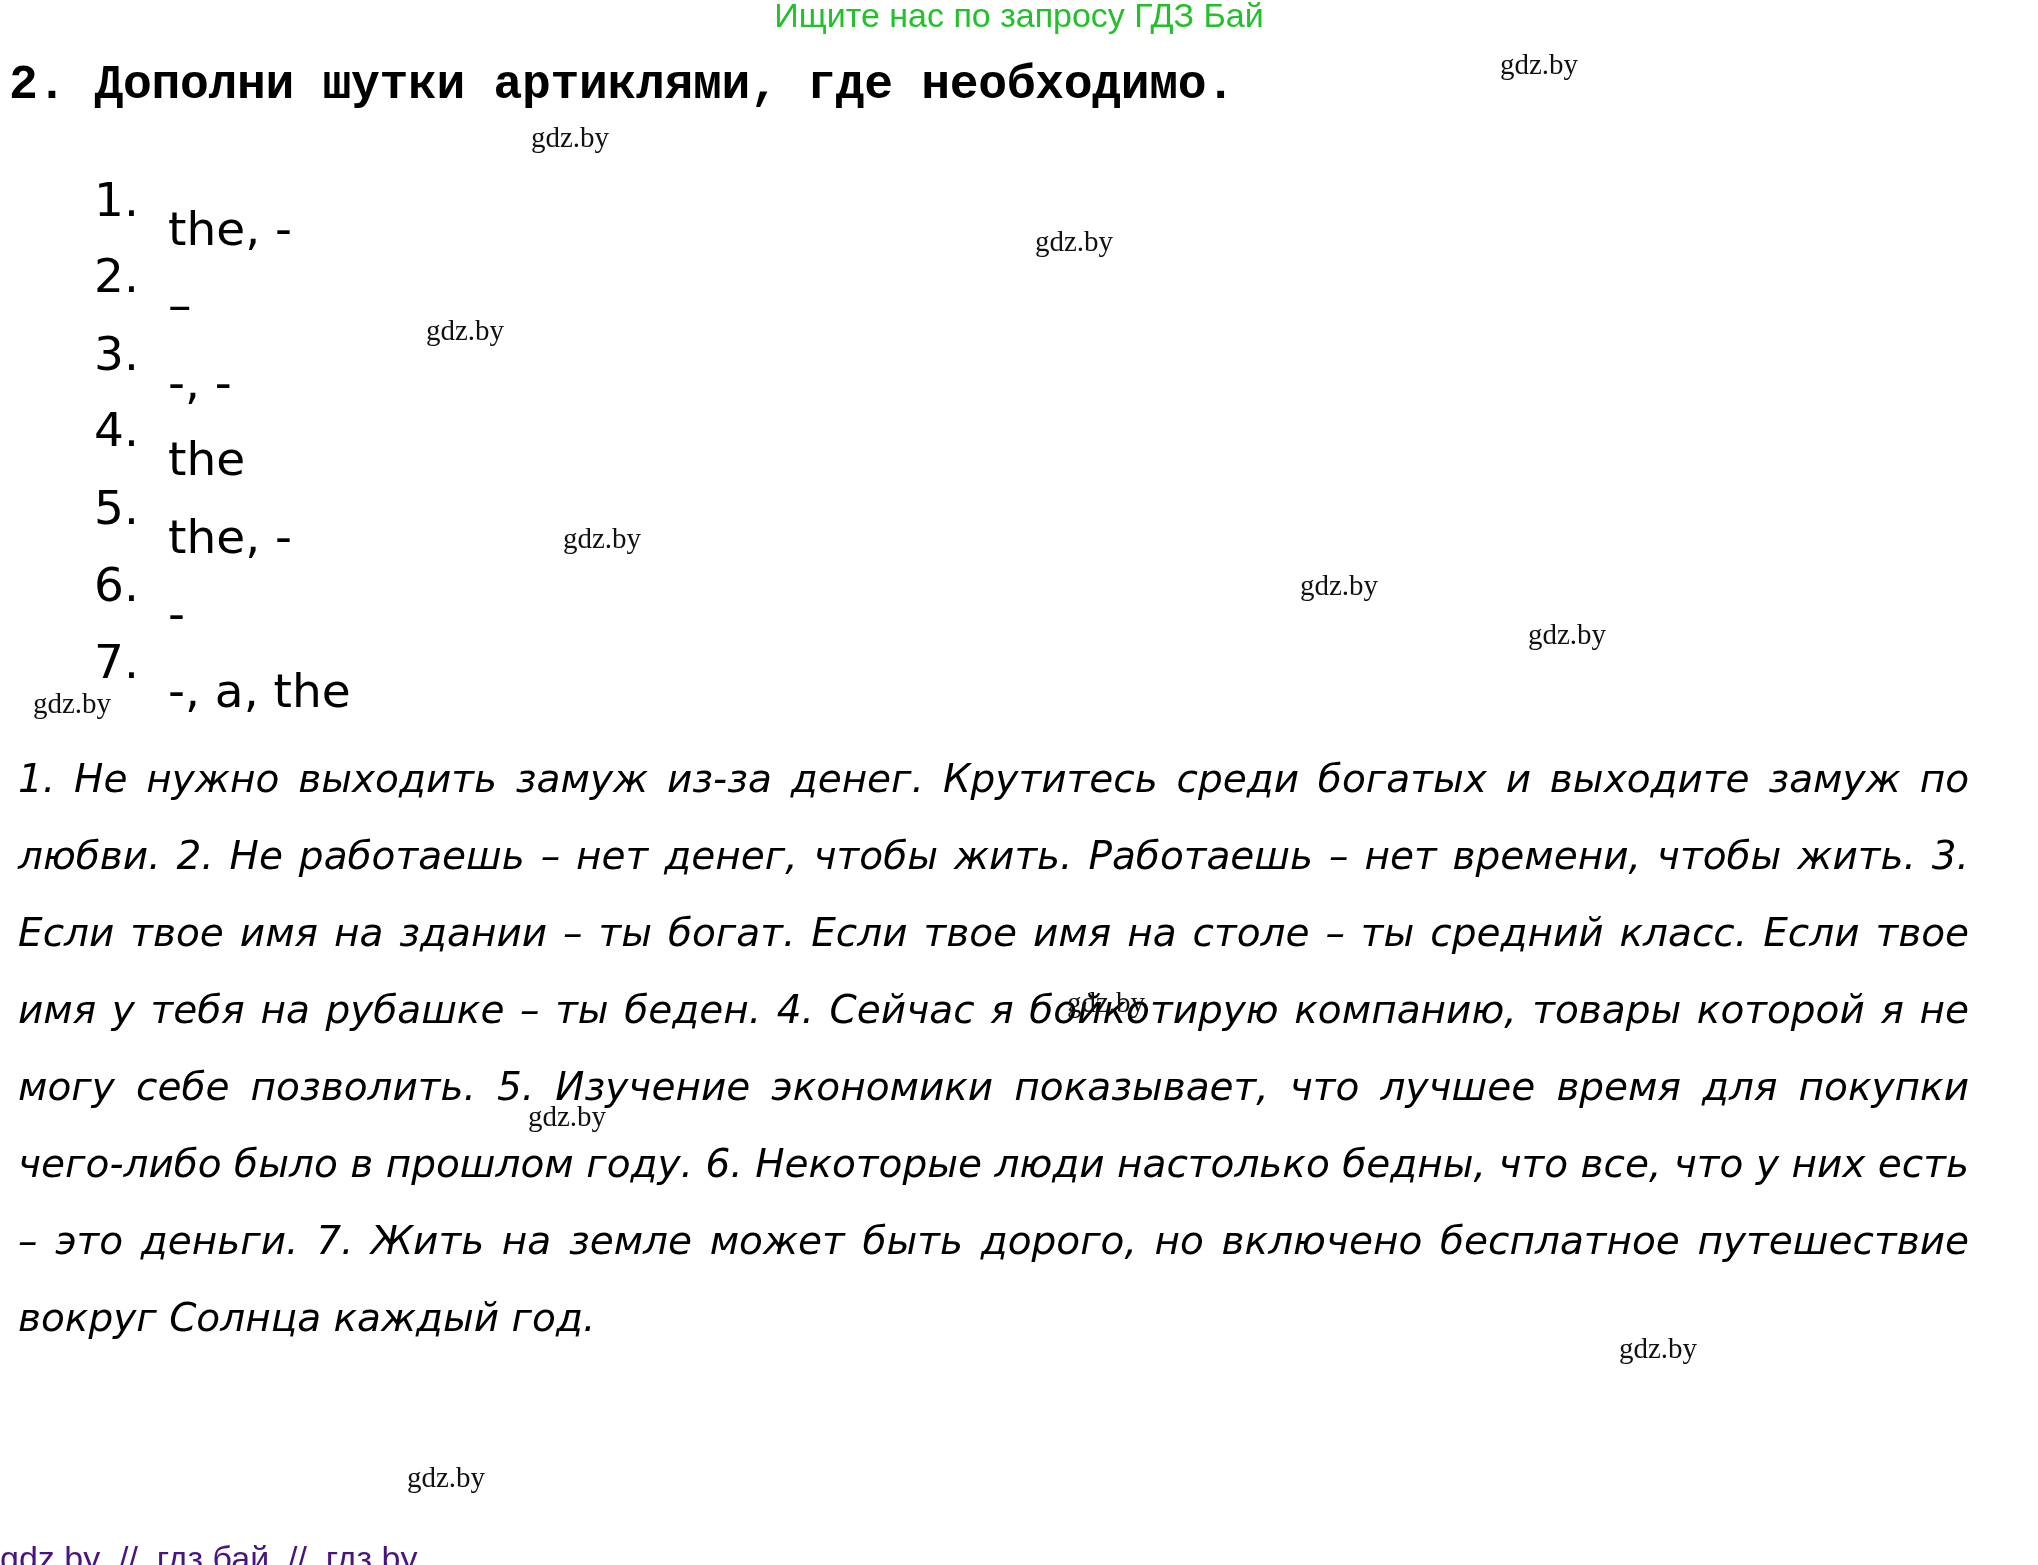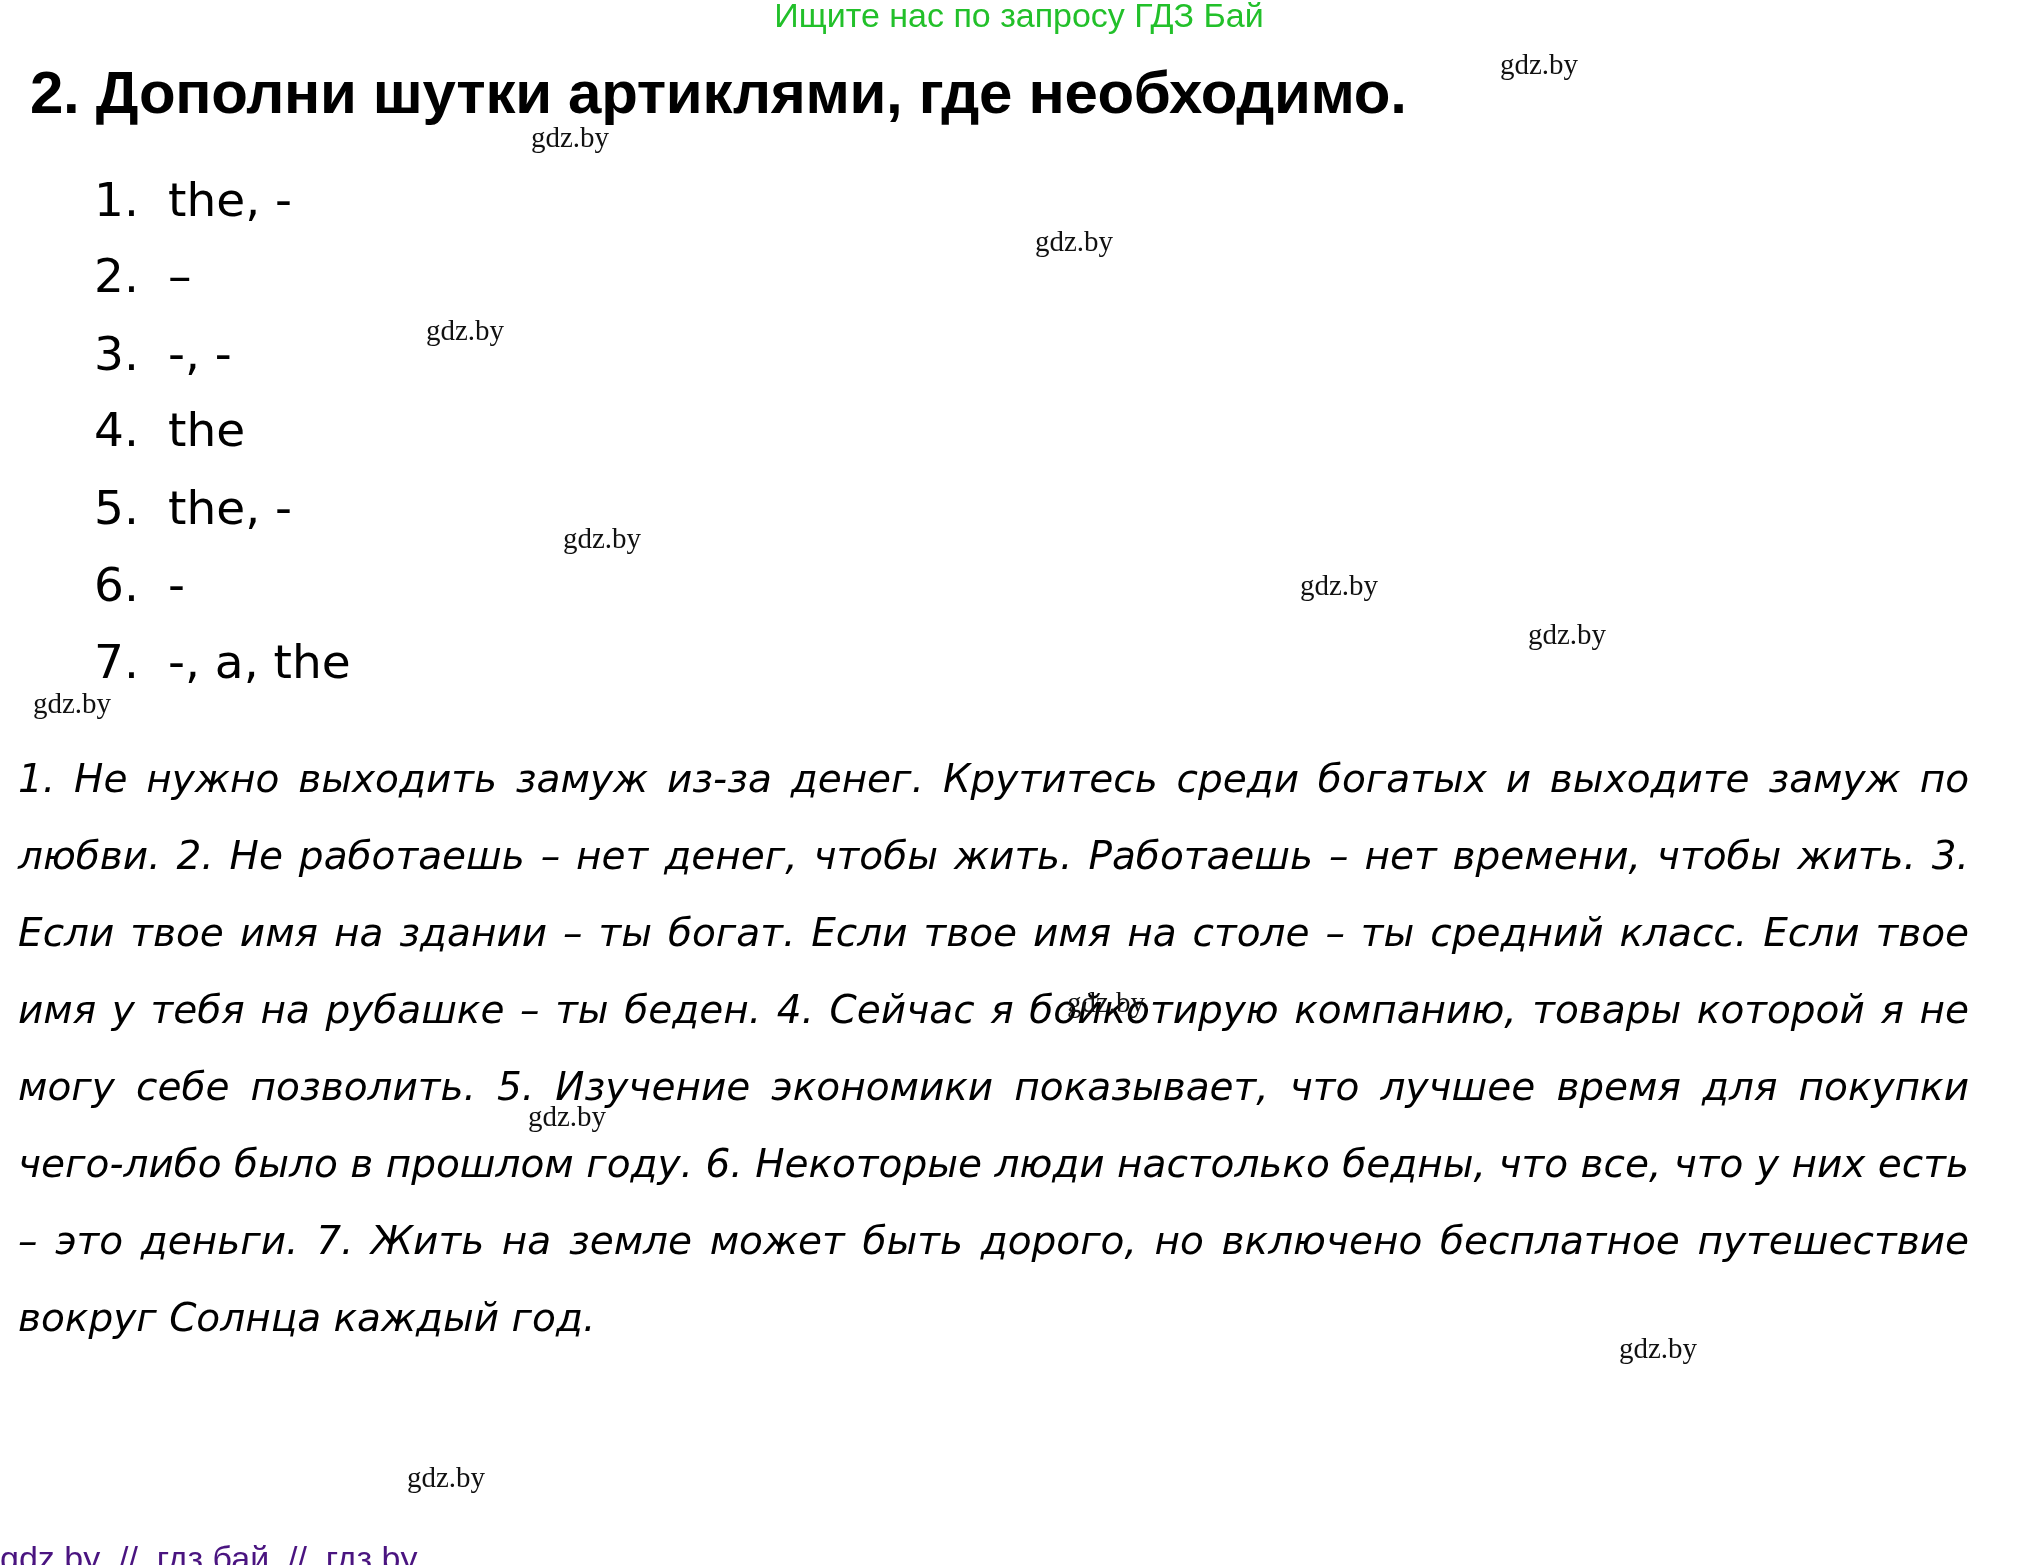--- a/index.html
+++ b/index.html
@@ -1,22 +1,22 @@
 <!DOCTYPE html>
 <html><head>
   <meta charset="utf-8">
   <style>
     html, body { margin: 0; padding: 0; background: #ffffff; }
     body { width: 2038px; height: 1565px; position: relative; overflow: hidden; font-family: "Liberation Sans", sans-serif; color: #000; }
     .promo { position: absolute; left: 0; width: 2038px; top: -4px; text-align: center; font-family: "Liberation Sans", sans-serif; font-size: 34px; color: #22c02a; }
-    .title { position: absolute; left: 30px; top: 58px; font-family: Liberation Sans, sans-serif; font-weight: bold; font-size: 60px; letter-spacing: -0.3px; }
+    .title { position: absolute; left: 9px; top: 58px; font-family: Liberation Mono, monospace; font-weight: bold; font-size: 48px; letter-spacing: -0.3px; }
     .answers { position: absolute; left: 0; top: 0; }
     .answer { position: absolute; font-family: "DejaVu Sans", sans-serif; font-size: 47px; line-height: 1; white-space: nowrap; }
     .answer .num { position: absolute; left: 94px; }
-    .answer .val { position: absolute; left: 168px; }
+    .answer .val { position: absolute; left: 168px; margin-top: 29px; }
     .translation { position: absolute; left: 18px; top: 740px; width: 1951px; font-family: "DejaVu Sans", sans-serif; font-style: italic; font-size: 39px; line-height: 77px; text-align: justify; text-align-last: left; }
     .wm { position: absolute; font-family: Liberation Serif, serif; font-size: 29px; color: #111; white-space: nowrap; }
     .footer { position: absolute; left: 0; width: 2038px; top: 1523px; text-align: left; font-family: "Liberation Sans", sans-serif; font-size: 34px; color: #4a1480; white-space: pre; margin-top: 16px; }
   </style>
 </head>
 <body>
 
 <div class="promo">Ищите нас по запросу ГДЗ Бай</div>
 
 <div class="title">2. Дополни шутки артиклями, где необходимо.</div>

